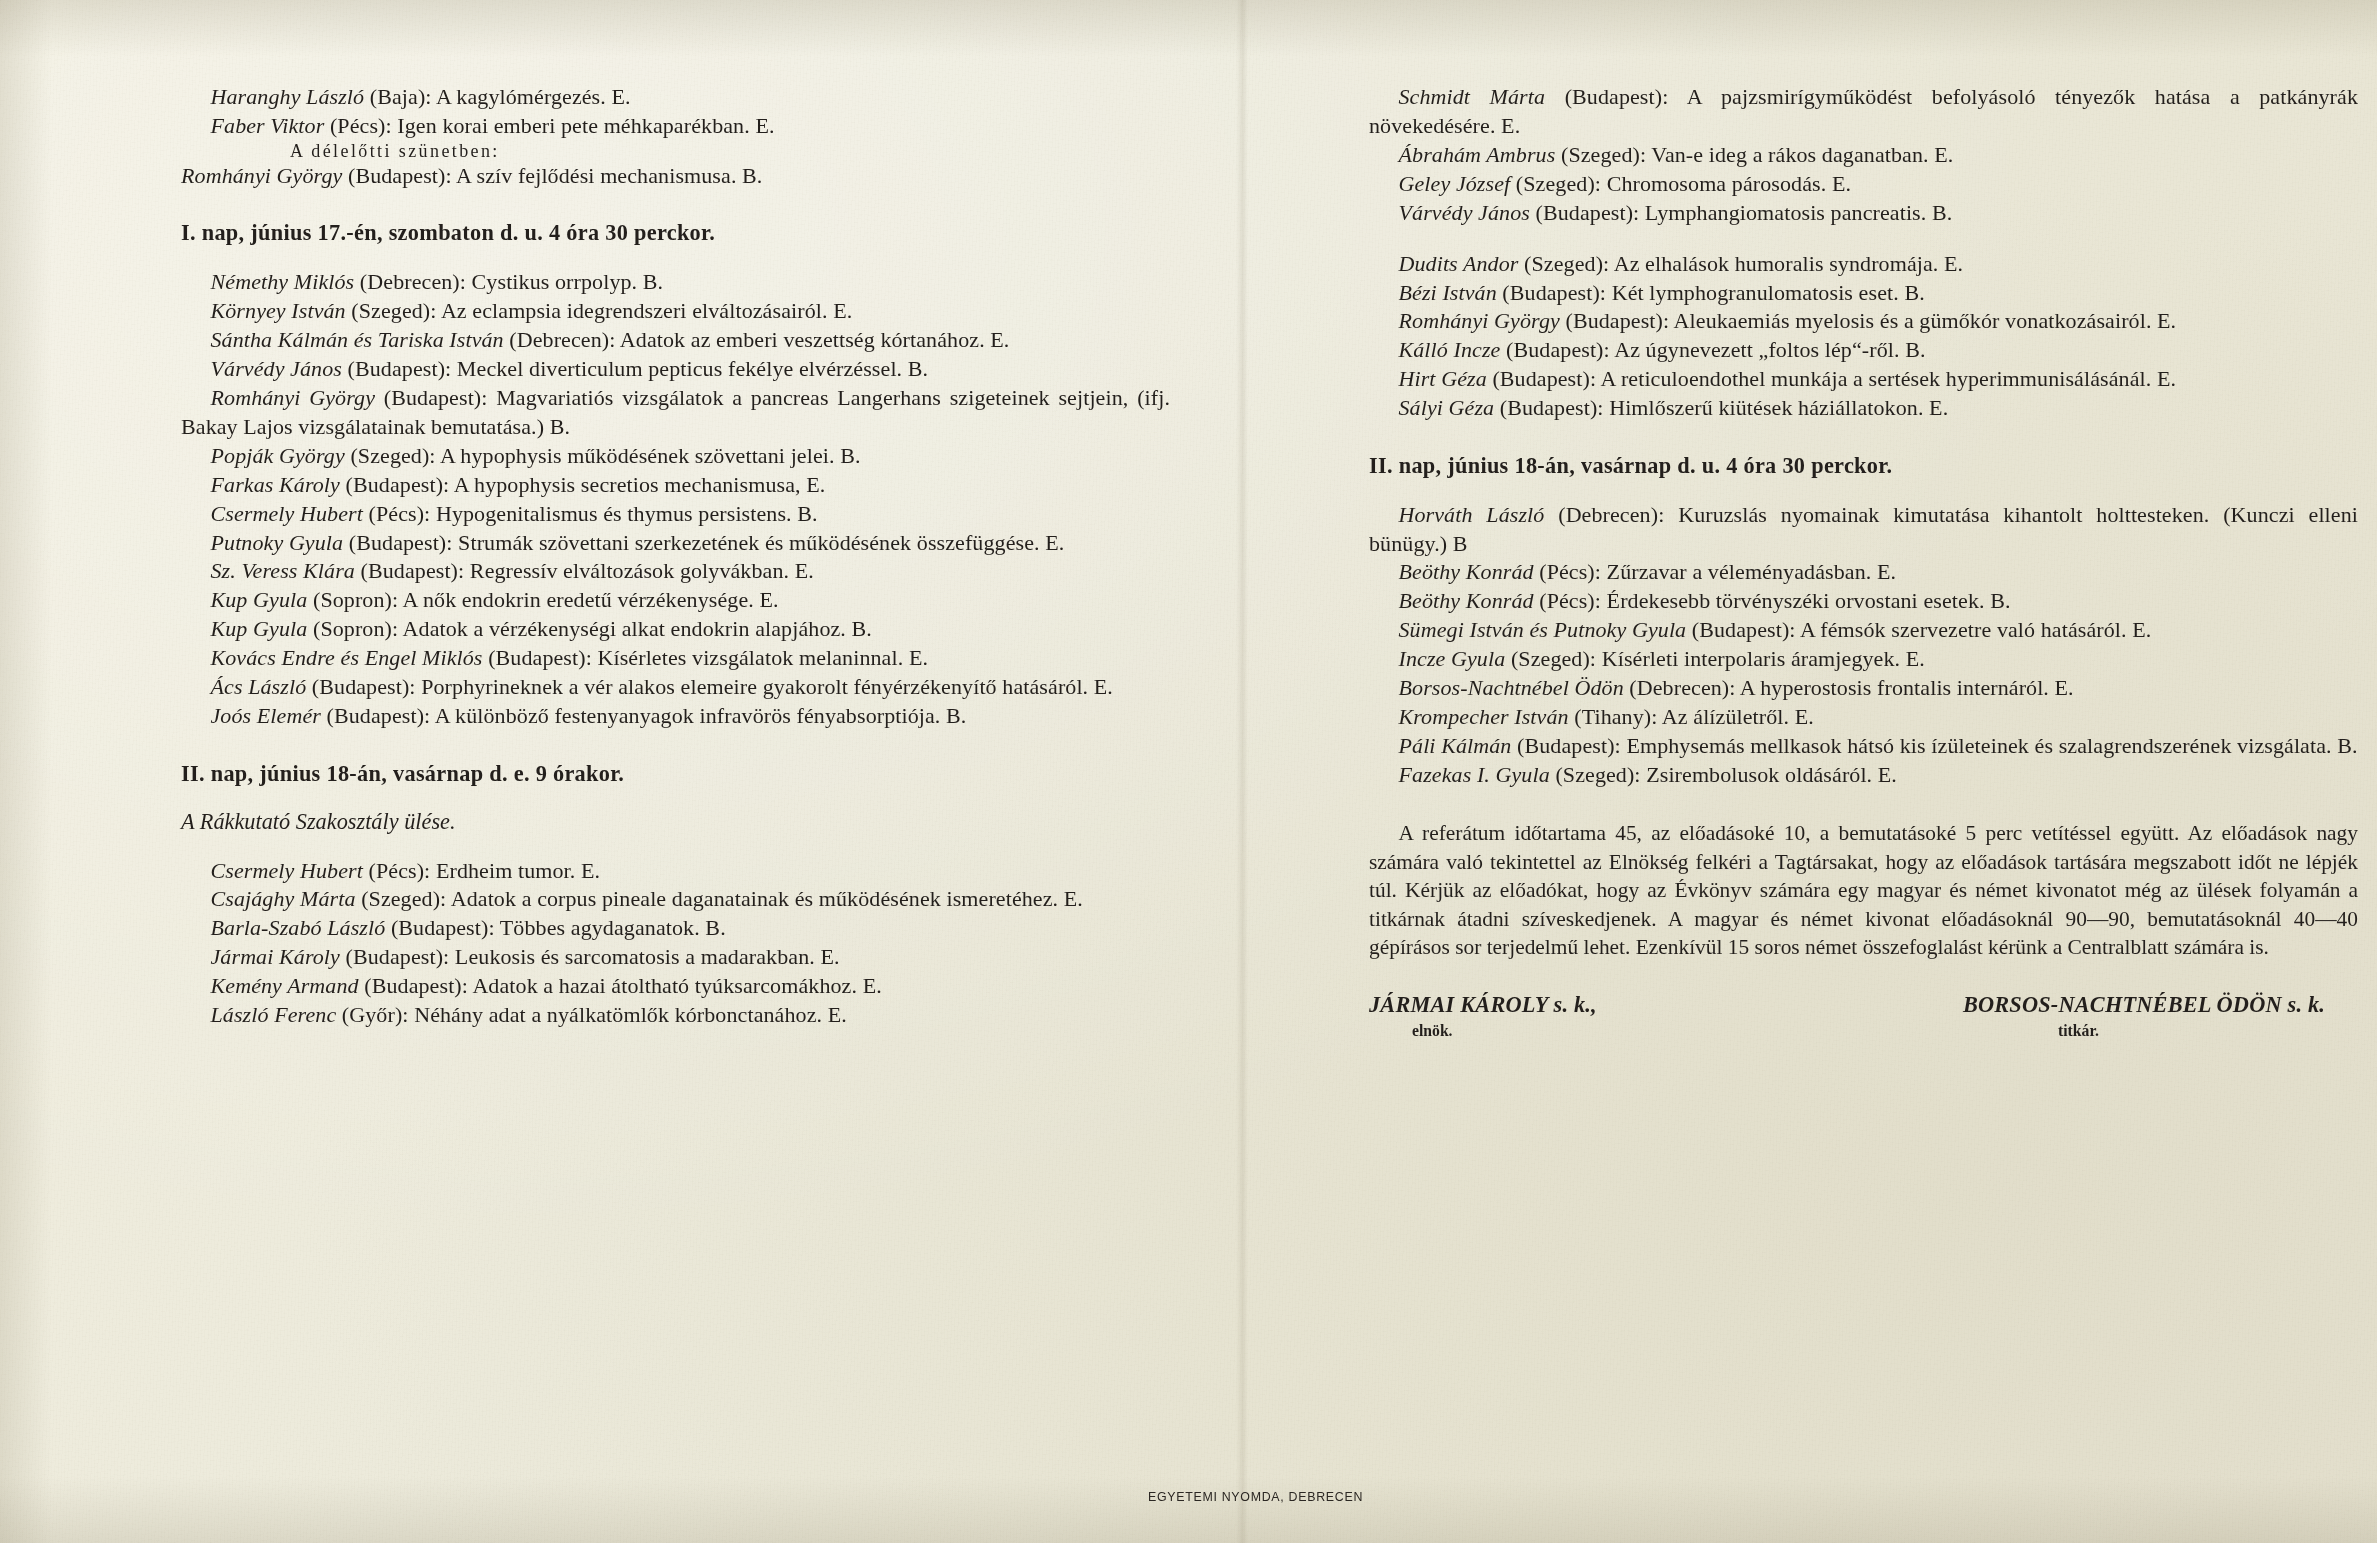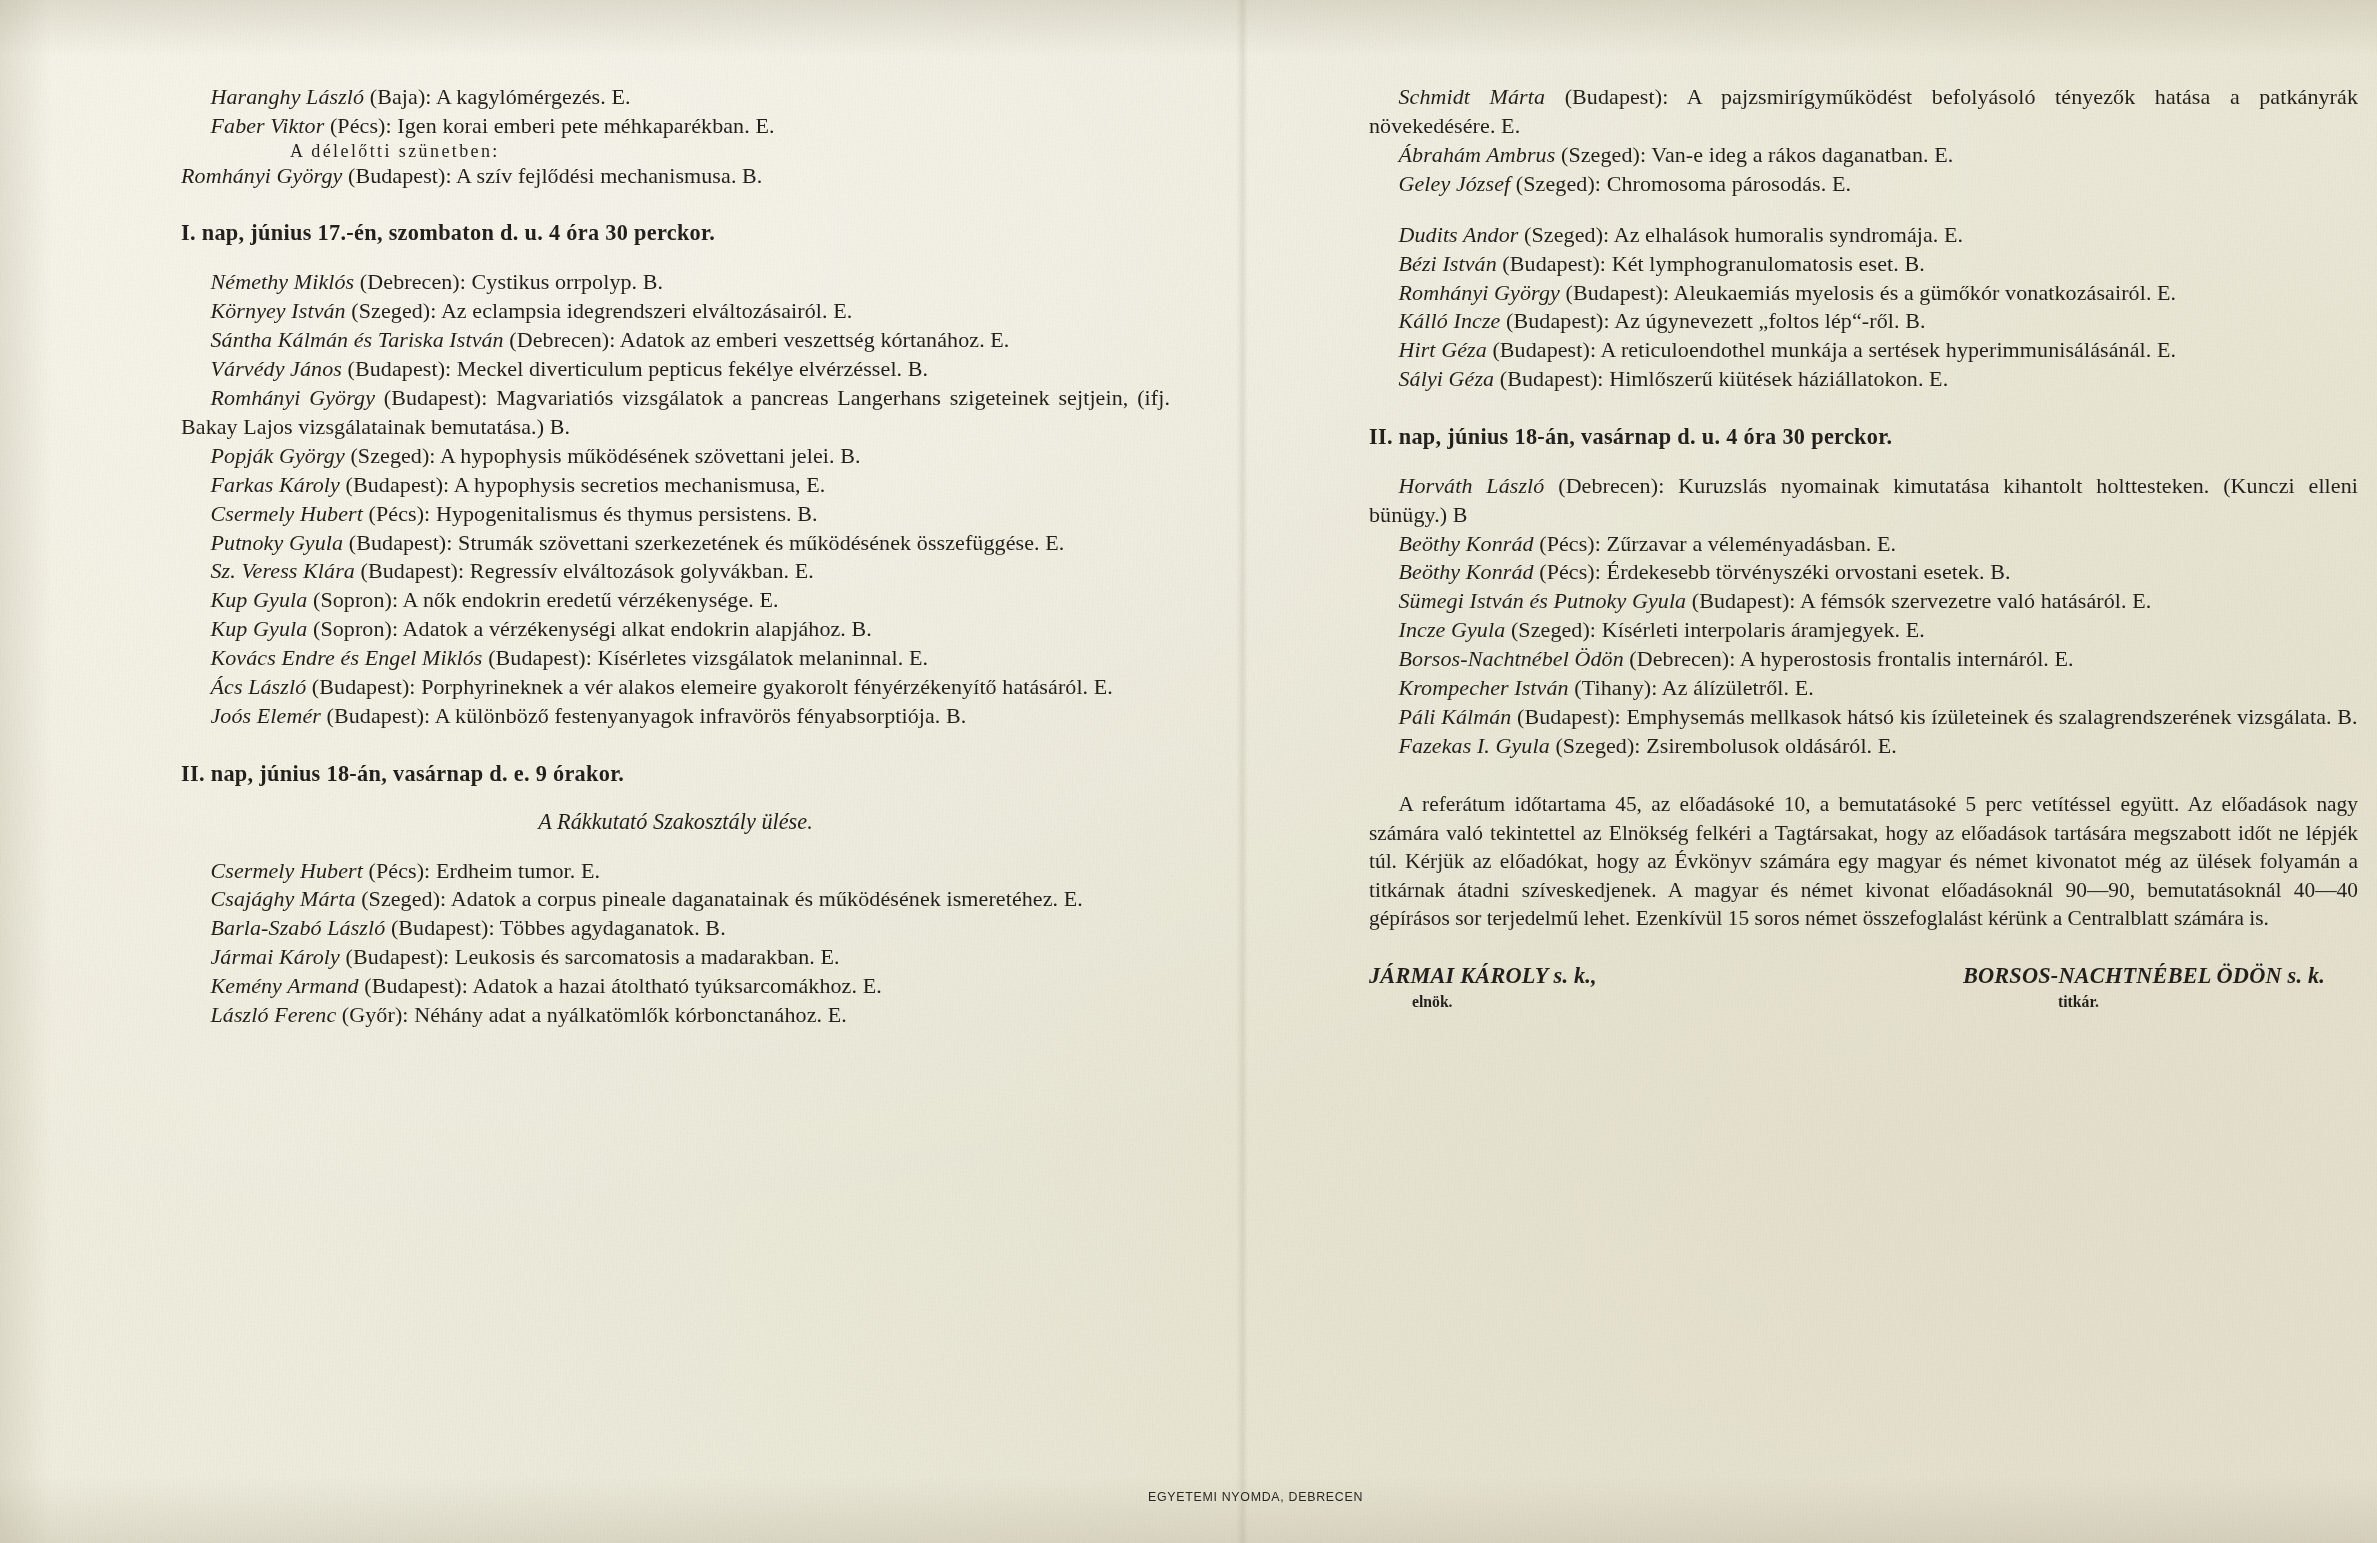--- a/index.html
+++ b/index.html
@@ -77,21 +77,21 @@
     margin: 0;
     font-size: 22.3px;
     font-weight: bold;
     text-align: left;
     letter-spacing: 0.3px;
   }
   .subhead-italic {
     margin: 0;
     font-size: 22.3px;
     font-style: italic;
-    text-align: center;
+    text-align: left;
   }
   .spaced-small {
     margin: 0;
     font-size: 18px;
     letter-spacing: 2.4px;
     text-indent: 0;
     padding-left: 109px;
   }
   .closing p {
     margin: 0;
@@ -189,20 +189,21 @@
   <p class="entry"><span class="name">Kemény Armand </span><span>(Budapest): Adatok a hazai átoltható tyúksarcomákhoz. E.</span></p>
   <p class="entry"><span class="name">László Ferenc </span><span>(Győr): Néhány adat a nyálkatömlők kórbonctanához. E.</span></p>
 
 </div>
 
 <div class="col col-right">
 
   <p class="entry"><span class="name">Schmidt Márta </span><span>(Budapest): A pajzsmirígyműködést befolyásoló tényezők hatása a patkányrák növekedésére. E.</span></p>
   <p class="entry"><span class="name">Ábrahám Ambrus </span><span>(Szeged): Van-e ideg a rákos daganatban. E.</span></p>
   <p class="entry"><span class="name">Geley József </span><span>(Szeged): Chromosoma párosodás. E.</span></p>
+  <p class="entry"><span class="name">Várvédy János </span><span>(Budapest): Lymphangiomatosis pancreatis. B.</span></p>
 
   <div class="gap-m"></div>
 
   <p class="entry"><span class="name">Dudits Andor </span><span>(Szeged): Az elhalások humoralis syndromája. E.</span></p>
   <p class="entry"><span class="name">Bézi István </span><span>(Budapest): Két lymphogranulomatosis eset. B.</span></p>
   <p class="entry"><span class="name">Romhányi György </span><span>(Budapest): Aleukaemiás myelosis és a gümőkór vonatkozásairól. E.</span></p>
   <p class="entry"><span class="name">Kálló Incze </span><span>(Budapest): Az úgynevezett „foltos lép“-ről. B.</span></p>
   <p class="entry"><span class="name">Hirt Géza </span><span>(Budapest): A reticuloendothel munkája a sertések hyperimmunisálásánál. E.</span></p>
   <p class="entry"><span class="name">Sályi Géza </span><span>(Budapest): Himlőszerű kiütések háziállatokon. E.</span></p>
 

